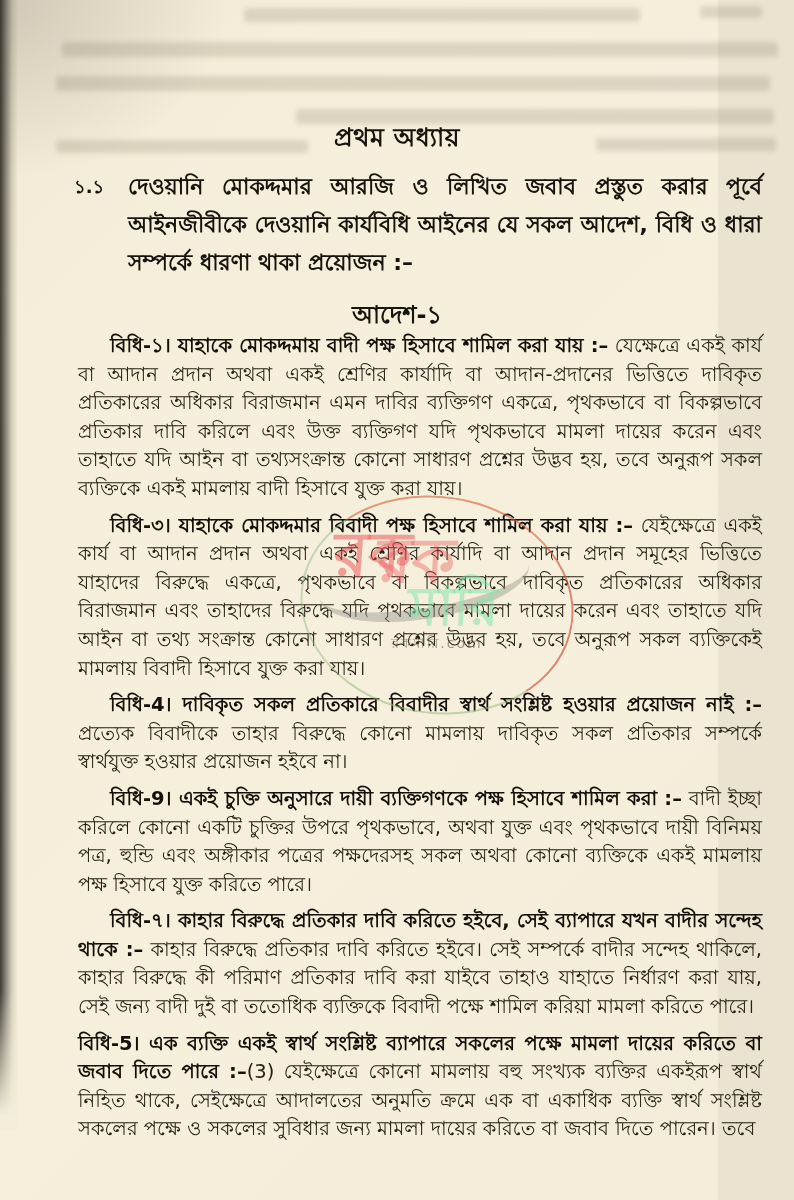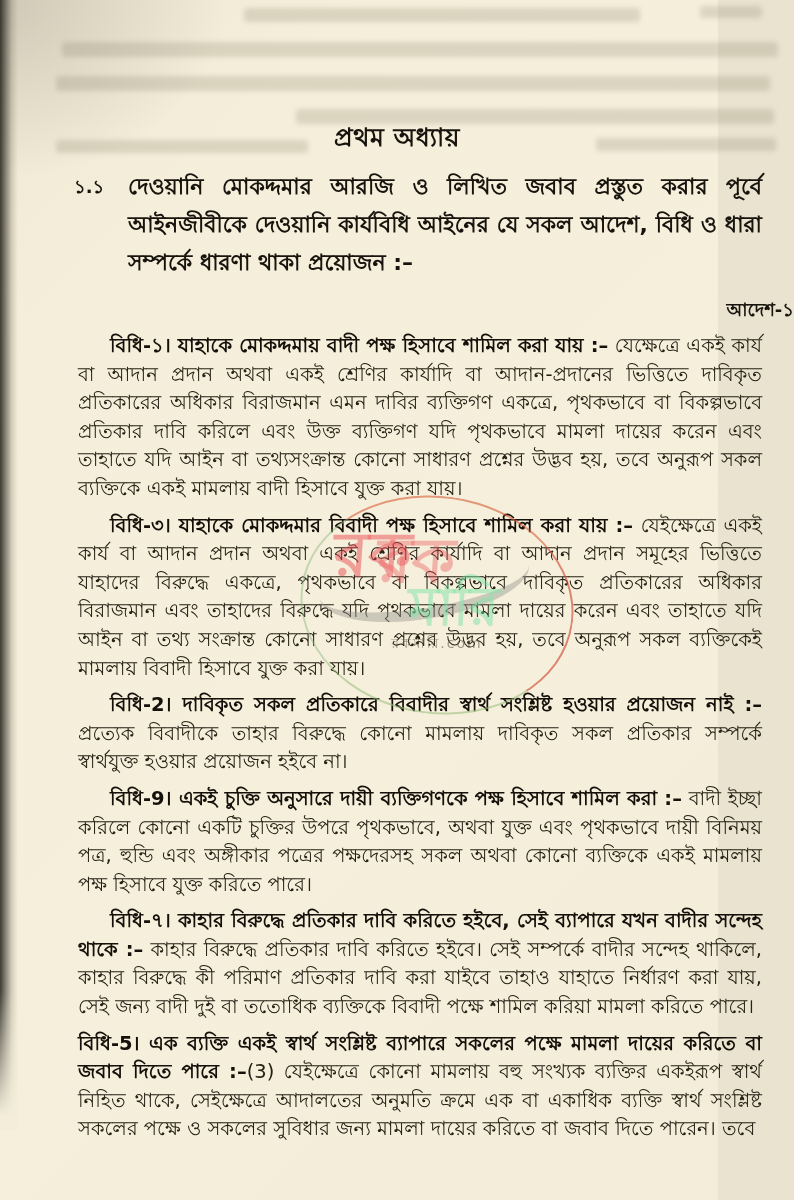--- a/index.html
+++ b/index.html
@@ -40,21 +40,21 @@
     letter-spacing:.5px;
   }
   .section-block{
     position:absolute;top:168px;left:74px;width:688px;
     display:flex;font-weight:700;color:#17130d;
   }
   .section-number{flex:0 0 54px;font-size:18px;line-height:38px;}
   .section-text{flex:1;font-size:22px;line-height:38px;text-align:justify;}
   .order-heading{
     position:absolute;top:296px;left:0;width:794px;
-    text-align:right;font-size:18px;font-weight:700;color:#17130d;
+    text-align:center;font-size:24px;font-weight:700;color:#17130d;
   }
   
   .rules{
     position:absolute;top:332px;left:78px;width:684px;
   }
   .rule{
     margin:0 0 8px 0;font-size:19.5px;line-height:28.6px;
     text-align:justify;color:#262015;
   }
   .rule.indent{text-indent:32px;}
@@ -119,21 +119,21 @@
     <span class="section-text">দেওয়ানি মোকদ্দমার আরজি ও লিখিত জবাব প্রস্তুত করার পূর্বে আইনজীবীকে দেওয়ানি কার্যবিধি আইনের যে সকল আদেশ, বিধি ও ধারা সম্পর্কে ধারণা থাকা প্রয়োজন :–</span>
   </div>
 
   <div class="order-heading">আদেশ-১</div>
 
   <div class="rules">
     <p class="rule indent"><span class="rule-head">বিধি-১। যাহাকে মোকদ্দমায় বাদী পক্ষ হিসাবে শামিল করা যায় :–</span><span> যেক্ষেত্রে একই কার্য বা আদান প্রদান অথবা একই শ্রেণির কার্যাদি বা আদান-প্রদানের ভিত্তিতে দাবিকৃত প্রতিকারের অধিকার বিরাজমান এমন দাবির ব্যক্তিগণ একত্রে, পৃথকভাবে বা বিকল্পভাবে প্রতিকার দাবি করিলে এবং উক্ত ব্যক্তিগণ যদি পৃথকভাবে মামলা দায়ের করেন এবং তাহাতে যদি আইন বা তথ্যসংক্রান্ত কোনো সাধারণ প্রশ্নের উদ্ভব হয়, তবে অনুরূপ সকল ব্যক্তিকে একই মামলায় বাদী হিসাবে যুক্ত করা যায়।</span></p>
 
     <p class="rule indent"><span class="rule-head">বিধি-৩। যাহাকে মোকদ্দমার বিবাদী পক্ষ হিসাবে শামিল করা যায় :–</span><span> যেইক্ষেত্রে একই কার্য বা আদান প্রদান অথবা একই শ্রেণির কার্যাদি বা আদান প্রদান সমূহের ভিত্তিতে যাহাদের বিরুদ্ধে একত্রে, পৃথকভাবে বা বিকল্পভাবে দাবিকৃত প্রতিকারের অধিকার বিরাজমান এবং তাহাদের বিরুদ্ধে যদি পৃথকভাবে মামলা দায়ের করেন এবং তাহাতে যদি আইন বা তথ্য সংক্রান্ত কোনো সাধারণ প্রশ্নের উদ্ভব হয়, তবে অনুরূপ সকল ব্যক্তিকেই মামলায় বিবাদী হিসাবে যুক্ত করা যায়।</span></p>
 
-    <p class="rule indent"><span class="rule-head">বিধি-2। দাবিকৃত সকল প্রতিকারে বিবাদীর স্বার্থ সংশ্লিষ্ট হওয়ার প্রয়োজন নাই :–</span><span> প্রত্যেক বিবাদীকে তাহার বিরুদ্ধে কোনো মামলায় দাবিকৃত সকল প্রতিকার সম্পর্কে স্বার্থযুক্ত হওয়ার প্রয়োজন হইবে না।</span></p>
+    <p class="rule indent"><span class="rule-head">বিধি-4। দাবিকৃত সকল প্রতিকারে বিবাদীর স্বার্থ সংশ্লিষ্ট হওয়ার প্রয়োজন নাই :–</span><span> প্রত্যেক বিবাদীকে তাহার বিরুদ্ধে কোনো মামলায় দাবিকৃত সকল প্রতিকার সম্পর্কে স্বার্থযুক্ত হওয়ার প্রয়োজন হইবে না।</span></p>
 
     <p class="rule indent"><span class="rule-head">বিধি-9। একই চুক্তি অনুসারে দায়ী ব্যক্তিগণকে পক্ষ হিসাবে শামিল করা :–</span><span> বাদী ইচ্ছা করিলে কোনো একটি চুক্তির উপরে পৃথকভাবে, অথবা যুক্ত এবং পৃথকভাবে দায়ী বিনিময় পত্র, হুন্ডি এবং অঙ্গীকার পত্রের পক্ষদেরসহ সকল অথবা কোনো ব্যক্তিকে একই মামলায় পক্ষ হিসাবে যুক্ত করিতে পারে।</span></p>
 
     <p class="rule indent"><span class="rule-head">বিধি-৭। কাহার বিরুদ্ধে প্রতিকার দাবি করিতে হইবে, সেই ব্যাপারে যখন বাদীর সন্দেহ থাকে :–</span><span> কাহার বিরুদ্ধে প্রতিকার দাবি করিতে হইবে। সেই সম্পর্কে বাদীর সন্দেহ থাকিলে, কাহার বিরুদ্ধে কী পরিমাণ প্রতিকার দাবি করা যাইবে তাহাও যাহাতে নির্ধারণ করা যায়, সেই জন্য বাদী দুই বা ততোধিক ব্যক্তিকে বিবাদী পক্ষে শামিল করিয়া মামলা করিতে পারে।</span></p>
 
     <p class="rule"><span class="rule-head">বিধি-5। এক ব্যক্তি একই স্বার্থ সংশ্লিষ্ট ব্যাপারে সকলের পক্ষে মামলা দায়ের করিতে বা জবাব দিতে পারে :–</span><span>(3) যেইক্ষেত্রে কোনো মামলায় বহু সংখ্যক ব্যক্তির একইরূপ স্বার্থ নিহিত থাকে, সেইক্ষেত্রে আদালতের অনুমতি ক্রমে এক বা একাধিক ব্যক্তি স্বার্থ সংশ্লিষ্ট সকলের পক্ষে ও সকলের সুবিধার জন্য মামলা দায়ের করিতে বা জবাব দিতে পারেন। তবে</span></p>
   </div>
 
   <div class="watermark">
     <div class="wm-ring"></div>

